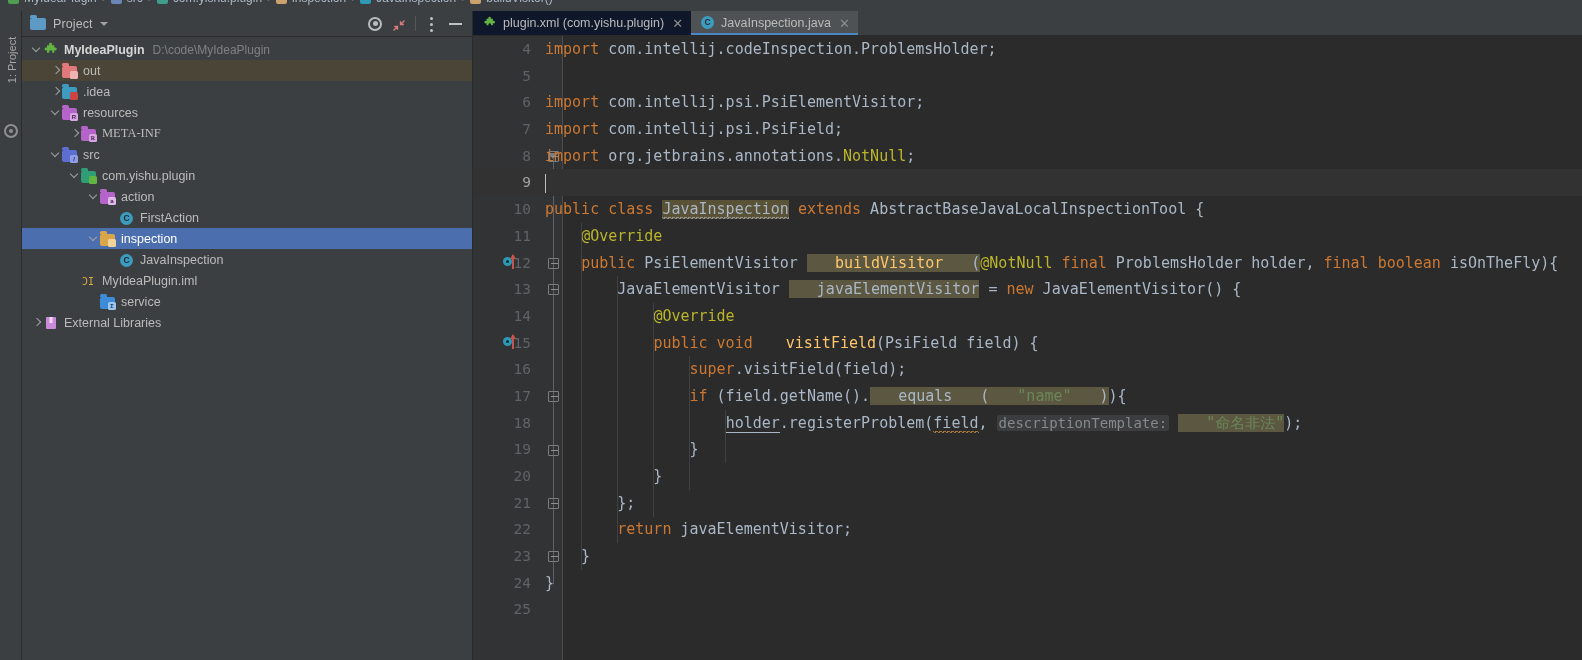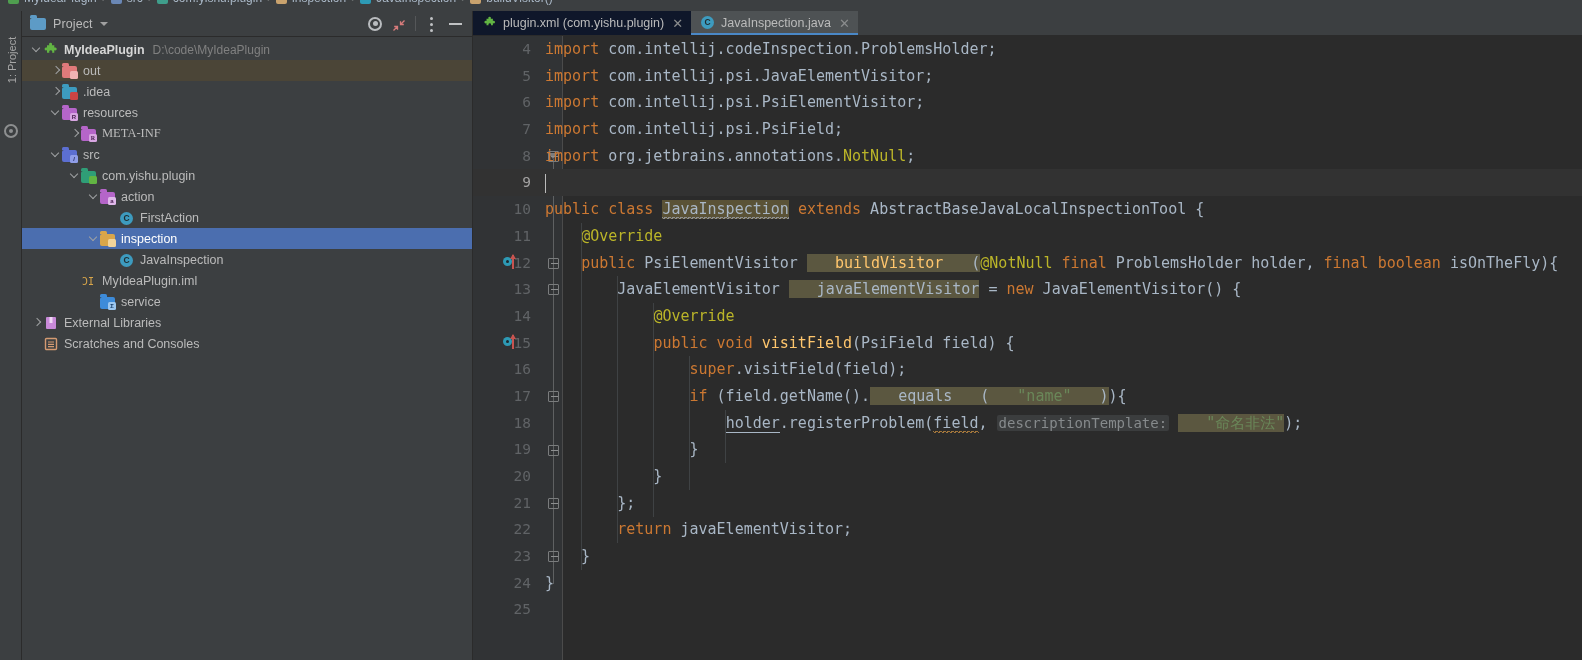--- a/index.html
+++ b/index.html
@@ -169,21 +169,21 @@
   .arrowtop { position:absolute; left:8px; top:-2px; width:0; height:0;
           border-left:5.5px solid transparent; border-right:5.5px solid transparent;
           border-top:6px solid #7a7c7d; }
 
   .indentguide { position:absolute; width:1px; background:#3f4244; }
 
   
   .kw   { color:#cc7832; }
   .str  { color:#6a8759; }
   .anno { color:#bbb529; }
-  .fn   { color:#ffc66d; }
+  .fn   { color:#ffc66d;margin-left:24px; }
   .hint { color:#868a8c; font-style:normal; background:#3b3d3e;
           border-radius:2px; padding:0 2px; font-size:14px; }
   .hl   { background:#5a5236; }
   .hl2  { background:#5b5740;padding-left:28px; }
   .squig{ background-image:
             repeating-linear-gradient(135deg,#8d8f90 0 1px,transparent 1px 2px);
           background-size:4px 2px; background-repeat:repeat-x;
           background-position:0 100%; padding-bottom:1px; }
   .uline{ border-bottom:1px solid #a9b7c6; }
   .wsquig{ background-image:
@@ -362,28 +362,20 @@
           <span class="lbl">service</span>
         </div>
         <div class="node" style="padding-left: 8px;">
           <span class="arrow r"></span>
           <span class="ico"><svg width="16" height="16" viewBox="0 0 16 16">
               <rect x="3" y="2" width="10" height="12" rx="1" fill="#c98ad9"></rect>
               <rect x="6.5" y="2" width="3" height="6" fill="#f0d8f5"></rect>
             </svg></span>
           <span class="lbl">External Libraries</span>
         </div>
-        <div class="node" style="padding-left: 8px;">
-          <span class="arrow"></span>
-          <span class="ico"><svg width="16" height="16" viewBox="0 0 16 16">
-              <rect x="2.5" y="2.5" width="11" height="11" rx="1" fill="none" stroke="#d49a72" stroke-width="1.4"></rect>
-              <path d="M5 6h6M5 8.3h6M5 10.6h6" stroke="#d49a72" stroke-width="1.2"></path>
-            </svg></span>
-          <span class="lbl">Scratches and Consoles</span>
-        </div>
       </div>
   </div>
 
   <div class="editor">
     <div class="tabbar" id="tabbar">
         <div class="etab">
           <span class="ti"><svg width="14" height="14" viewBox="0 0 16 16">
               <path d="M6 2a1.6 1.6 0 0 1 3.1 0c0 .5-.2.9-.2 1.2h2.4v2.4c.3 0 .7-.2 1.2-.2a1.6 1.6 0 0 1 0 3.1c-.5 0-.9-.2-1.2-.2v2.4H9.1c0-.3.2-.7.2-1.2a1.6 1.6 0 0 0-3.1 0c0 .5.2.9.2 1.2H4v-2.4c-.3 0-.7.2-1.2.2a1.6 1.6 0 0 1 0-3.1c.5 0 .9.2 1.2.2V3.2h2.4C6.2 2.9 6 2.5 6 2z" fill="#62b543"></path>
             </svg></span>
           <span>plugin.xml (com.yishu.plugin)</span>
@@ -419,21 +411,21 @@
           </div>
           <div class="fold open" style="top: 461.9px; position: absolute;">
             <i></i>
           </div>
           <div class="fold open" style="top: 515.3px; position: absolute;">
             <i></i>
           </div>
         </div>
       <div id="codelines">
           <div class="crow"><span class="lnum">4</span><span class="txt"><span class="kw">import</span> com.intellij.codeInspection.ProblemsHolder;</span></div>
-          <div class="crow"><span class="lnum">5</span><span class="txt"><span class="kw">import</span> com.intellij.psi.JavaElementVisitor;</span></div>
+          <div class="crow"><span class="lnum">5</span></div>
           <div class="crow"><span class="lnum">6</span><span class="txt"><span class="kw">import</span> com.intellij.psi.PsiElementVisitor;</span></div>
           <div class="crow"><span class="lnum">7</span><span class="txt"><span class="kw">import</span> com.intellij.psi.PsiField;</span></div>
           <div class="crow"><span class="lnum">8</span><span class="txt"><span class="kw">import</span> org.jetbrains.annotations.<span class="anno">NotNull</span>;</span></div>
           <div class="crow current"><span class="lnum">9</span><span class="txt"></span></div>
           <div class="crow"><span class="lnum">10</span><span class="txt"><span class="kw">public</span> <span class="kw">class</span> <span class="hl squig">JavaInspection</span> <span class="kw">extends</span> AbstractBaseJavaLocalInspectionTool {</span></div>
           <div class="crow"><span class="lnum">11</span><span class="txt">    <span class="anno">@Override</span></span></div>
           <div class="crow"><span class="lnum">12</span><span class="gut-icons"><span class="ovr-c"></span><span class="ovr-a"></span></span><span class="txt">    <span class="kw">public</span> PsiElementVisitor <span class="hl2" style="color:#ffc66d">buildVisitor</span><span class="hl2">(</span><span class="anno">@NotNull</span> <span class="kw">final</span> ProblemsHolder holder, <span class="kw">final</span> <span class="kw">boolean</span> isOnTheFly){</span></div>
           <div class="crow"><span class="lnum">13</span><span class="txt">        JavaElementVisitor <span class="hl2">javaElementVisitor</span> = <span class="kw">new</span> JavaElementVisitor() {</span></div>
           <div class="crow"><span class="lnum">14</span><span class="txt">            <span class="anno">@Override</span></span></div>
           <div class="crow"><span class="lnum">15</span><span class="gut-icons"><span class="ovr-c"></span><span class="ovr-a"></span></span><span class="txt">            <span class="kw">public</span> <span class="kw">void</span> <span class="fn">visitField</span>(PsiField field) {</span></div>

